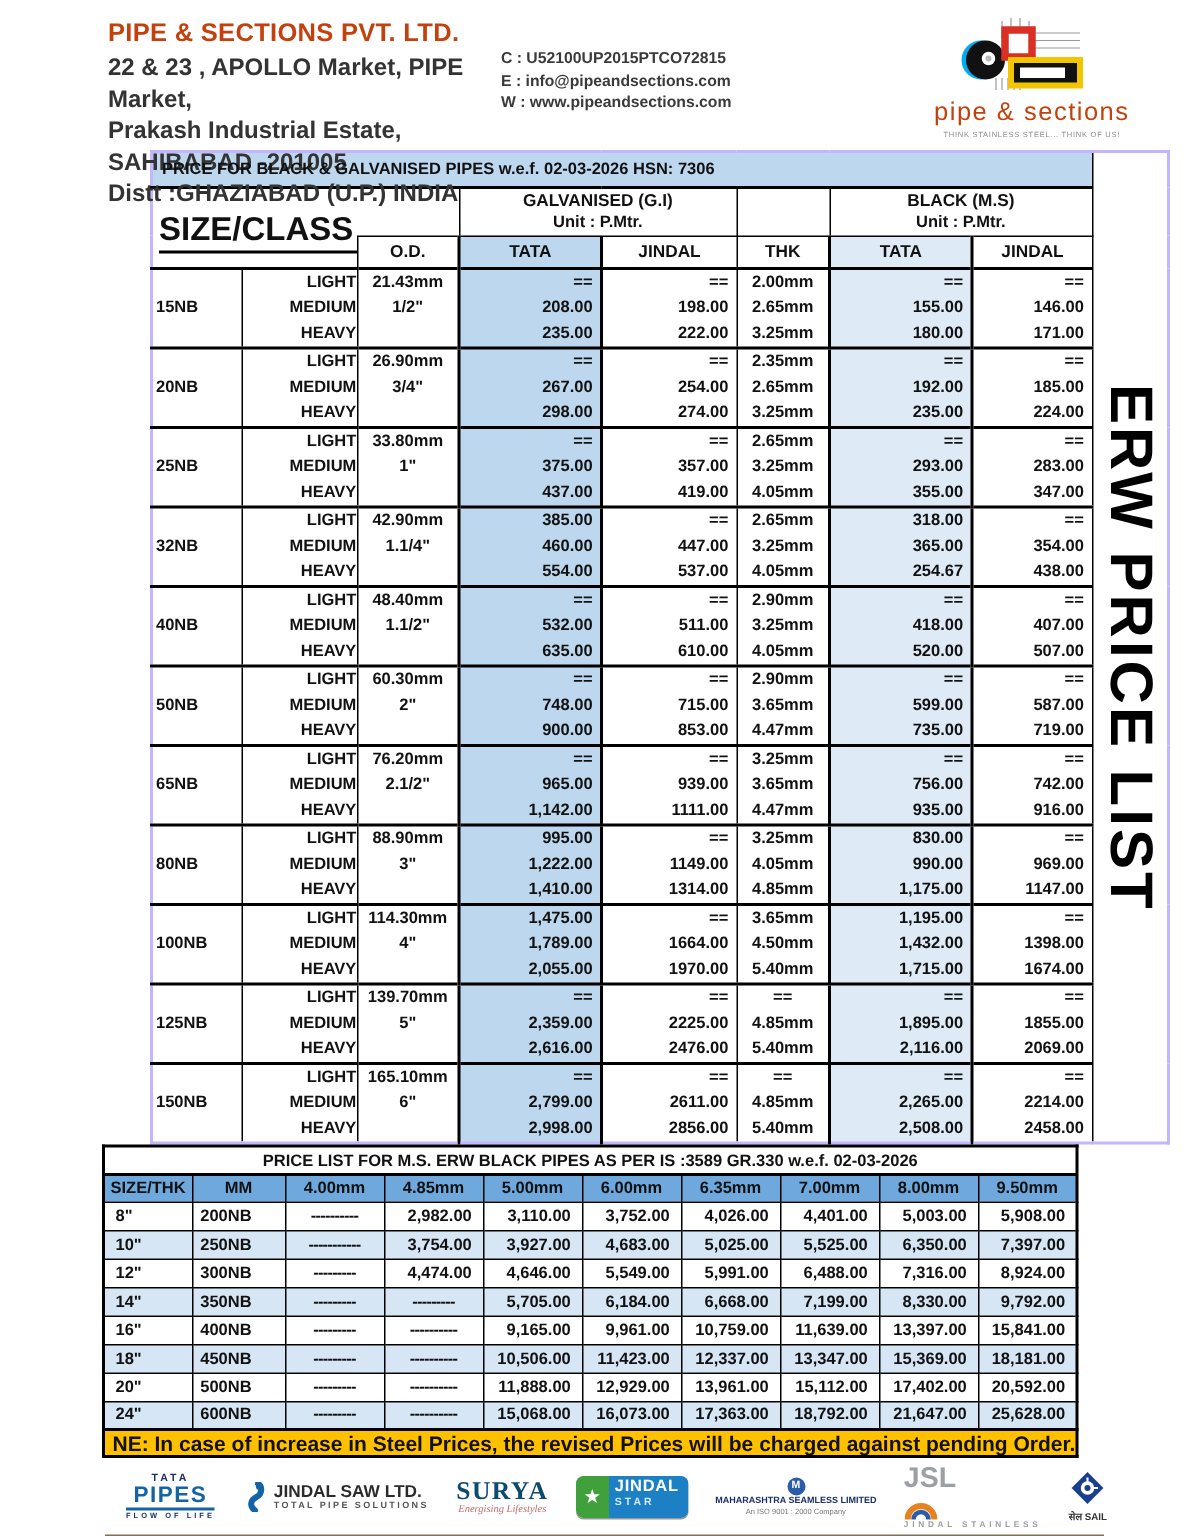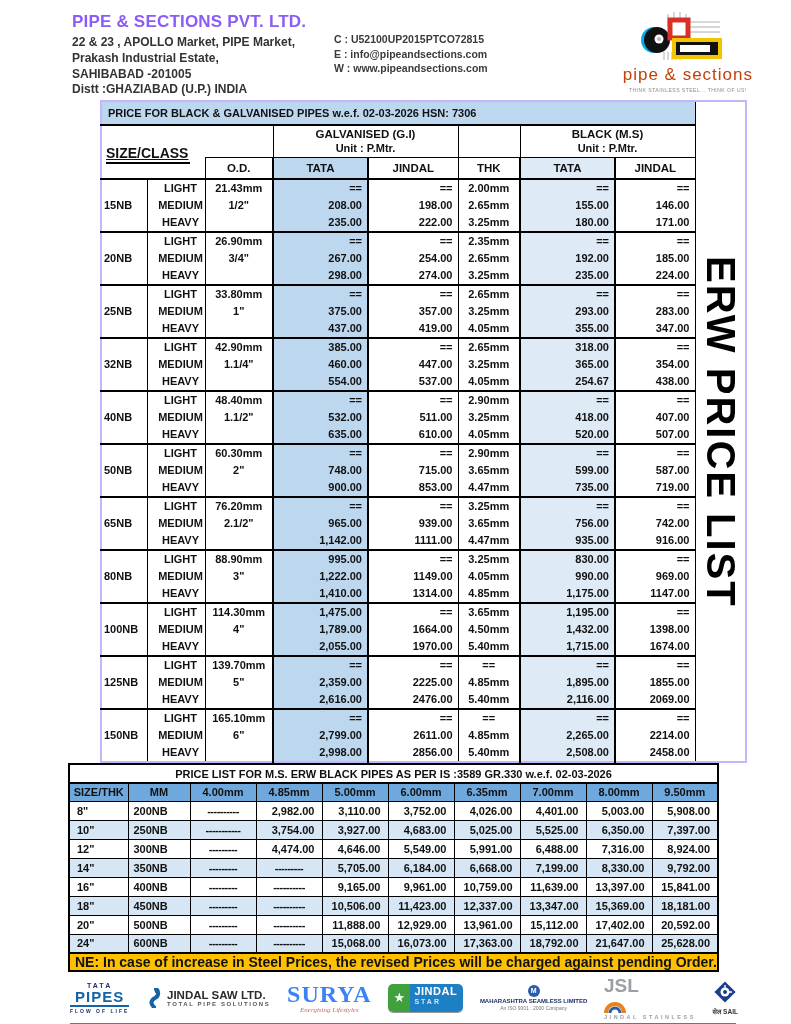--- a/index.html
+++ b/index.html
@@ -3,49 +3,49 @@
 <meta charset="utf-8">
 <style>
   * { box-sizing: border-box; margin: 0; padding: 0; }
   html,body { background:#fff; }
   body { width:791px; height:1024px; font-family:"Liberation Sans", sans-serif; overflow:hidden; }
   .page { position:relative; width:791px; height:1024px; background:#fff; }
 
   
   .header { display:flex; padding:12px 28px 4px 72px; height:100px; }
   .company-block { width:262px; }
-  .company-name { font-size:17px; font-weight:bold; color:#8b5cf6; letter-spacing:0.2px; margin-bottom:3px; }
-  .company-addr div { font-size:12px; font-weight:bold; color:#333; line-height:1.32; }
+  .company-name { font-size:17px; font-weight:bold; color:#c2410c; letter-spacing:0.2px; margin-bottom:3px; }
+  .company-addr div { font-size:16px; font-weight:bold; color:#333; line-height:1.32; }
   .contact-block { width:240px; margin-top:20px; }
   .contact-block div { font-size:10.5px; font-weight:bold; color:#3a3a3a; line-height:1.4; }
   .logo-block { margin-left:auto; text-align:center; padding-right:10px; }
   .logo-mark { display:block; margin:0 auto; }
   .logo-word { font-size:17px; color:#c2410c; letter-spacing:1px; margin-top:1px; }
   .logo-tag { font-size:5px; color:#8a8a8a; letter-spacing:0.5px; margin-top:2px; }
 
   
   .main-table { border-collapse:collapse; margin-left:100px; table-layout:fixed; border:2px solid #c4b5fd; }
   .main-table td { border:1px solid #000; font-size:11px; font-weight:bold; color:#111; vertical-align:middle; }
   .title-cell { background:var(--blue1,#BDD7EE); font-size:16.5px; font-weight:bold; height:24px; padding:1px 0 1px 6px; border-bottom:2px solid #000 !important; }
   .size-class-cell { vertical-align:top; padding:4px 0 0 4px; white-space:nowrap; overflow:visible; }
-  .size-class-text { font-size:14px; font-weight:bold; border-bottom:2.5px solid #000; padding:0 2px 1px 0; display:inline-block;text-decoration:underline; }
+  .size-class-text { font-size:22px; font-weight:bold; border-bottom:2.5px solid #000; padding:0 2px 1px 0; display:inline-block; }
   .sc-gap { border-left:none !important; }
   .size-class-cell { border-right:none !important; }
   .group-header { text-align:center; height:32px; }
   .group-header .gh1 { font-size:11.5px; line-height:1.25; }
   .group-header .gh2 { font-size:11px; line-height:1.2; }
   .header-row-2 td { height:22px; text-align:center; font-size:11.5px; }
   .tata-h { border-left:2px solid #000 !important; border-right:2px solid #000 !important; }
   .tata-h.gi { background:var(--blue1,#BDD7EE); }
   .tata-h.ms { background:var(--blue2,#DEEAF6); }
 
   .group-row td { border-top:2px solid #000; padding:0; }
   .line { height:17px; line-height:17px; white-space:nowrap; }
   .c-nb { text-align:left; } .c-nb .line { padding-left:2px; }
-  .c-class .line { padding-left:9px; text-align:center; }
+  .c-class .line { padding-left:9px; text-align:right; }
   .c-od .line { text-align:center; }
   .c-price .line { text-align:right; padding-right:5px; }
   .c-thk .line { text-align:center; }
   .c-gi-tata { background:var(--blue1,#BDD7EE); border-left:2px solid #000 !important; border-right:2px solid #000 !important; }
   .c-ms-tata { background:var(--blue2,#DEEAF6); border-left:2px solid #000 !important; border-right:2px solid #000 !important; }
   .erw-cell { text-align:center; vertical-align:middle; }
   .erw-text { writing-mode:vertical-rl; margin:0 auto; font-size:40px; font-weight:bold; letter-spacing:2px; color:#000; }
 
   
   .second-table { border-collapse:collapse; margin-left:68px; table-layout:fixed; border:2px solid #000; }
@@ -54,30 +54,30 @@
   .st-header td { background:var(--hdrblue,#6FA8DC); text-align:center; font-size:11px; height:18px; }
   .st-row.alt td { background:var(--altblue,#D6E6F5); }
   .st-size { padding-left:7px; }
   .st-mm { padding-left:5px; }
   .st-val { text-align:right; padding-right:7px; }
   .st-dash { text-align:center; color:#222; letter-spacing:-0.5px; }
   .note-row td { background:var(--orange,#FFC000); font-size:14px; padding-left:5px; height:18px; border:2px solid #000; }
 
   
   .footer { width:668px; margin:7px 0 0 70px; }
-  .logo-strip { display:flex; align-items:center; justify-content:space-between; height:38px; }
+  .logo-strip { display:flex; align-items:center; justify-content:space-between; height:38px;margin-left:14px; }
   .logo-item { text-align:center; line-height:1.05; }
   .tp-top { font-size:7px; font-weight:bold; color:#1a2f6b; letter-spacing:2px; }
   .tp-main { font-size:15px; font-weight:bold; color:#1464A5; letter-spacing:1px; border-bottom:2px solid #1464A5; }
   .tp-tag { font-size:5px; font-weight:bold; color:#1a2f6b; letter-spacing:2px; margin-top:2px; }
   .js-row { display:flex; align-items:center; gap:5px; }
   .js-icon { width:16px; height:20px; }
   .js-name { font-size:11.5px; font-weight:bold; color:#2b2b2b; text-align:left; }
   .js-tag { font-size:6px; font-weight:bold; color:#555; letter-spacing:1.6px; text-align:left; }
-  .surya-name { font-family:"Liberation Serif", serif; font-size:24px; font-weight:bold; color:#3b82f6; letter-spacing:1px; }
+  .surya-name { font-family:"Liberation Serif", serif; font-size:17px; font-weight:bold; color:#0c4a6e; letter-spacing:1px; }
   .surya-tag { font-family:"Liberation Serif", serif; font-style:italic; font-size:7px; color:#c76a6f; }
   .jstar-box { display:flex; border-radius:5px; overflow:hidden; height:28px; box-shadow:0 1px 0 #999; }
   .jstar-green { background:#3FA03C; color:#fff; width:22px; display:flex; align-items:center; justify-content:center; font-size:13px; }
   .jstar-blue { background:#1D7FC4; color:#fff; padding:2px 6px 0 4px; text-align:left; }
   .jstar-name { font-size:11px; font-weight:bold; letter-spacing:0.5px; }
   .jstar-sub { font-size:7px; font-weight:bold; letter-spacing:2px; color:#cfe7fa; }
   .msl-circle { width:12px; height:12px; border-radius:50%; background:#2a5caa; color:#fff; font-size:7px; font-weight:bold; line-height:12px; margin:0 auto 1px; }
   .msl-name { font-size:6px; font-weight:bold; color:#1a2f6b; }
   .msl-sub { font-size:5px; color:#777; margin-top:1px; }
   .jsl-row { display:flex; align-items:flex-start; justify-content:center;flex-direction:column; }

